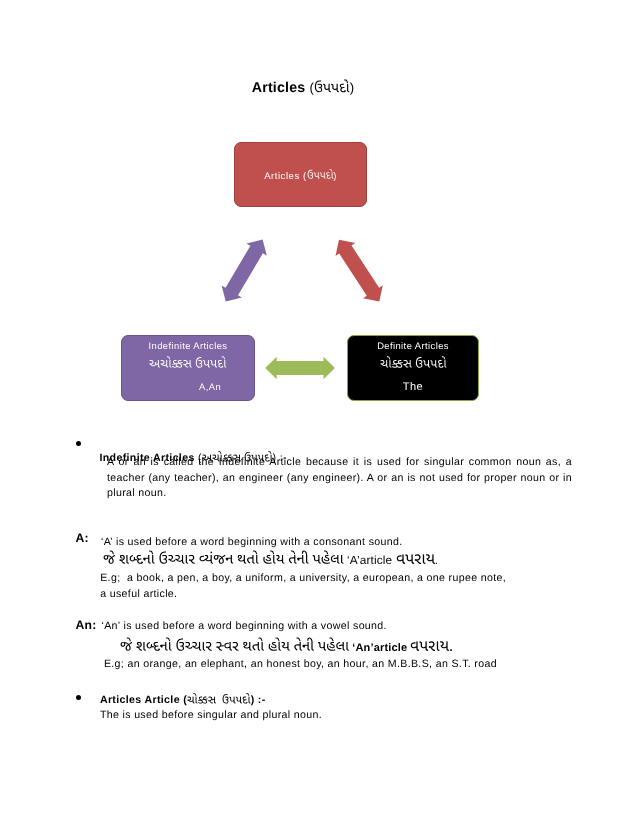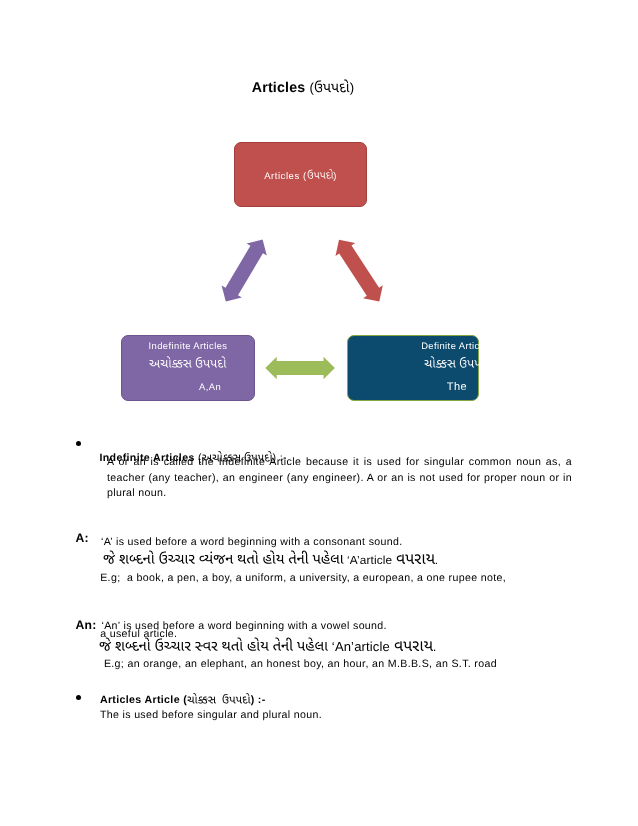--- a/index.html
+++ b/index.html
@@ -93,21 +93,21 @@
             <use href="#g7" x="2700"></use>
             <use href="#g0" x="3671"></use>
             <use href="#g1" x="4300"></use>
             <use href="#g1" x="4868"></use>
             <use href="#g2" x="5440"></use>
             <use href="#g3" x="5910"></use>
           </g>
         </svg></div>
       <div class="ln" style="top:45px;font-size:9.4px;letter-spacing:0.45px;padding-left:22px;">A,An</div>
     </div>
-<div class="node" style="left:347px;top:335px;width:132px;height:66px;background:#0c4a6e;border:0.7px solid #86a844;padding-left:44px;">
+<div class="node" style="left:347px;top:335px;width:132px;height:66px;background:#000000;border:0.7px solid #86a844;">
       <div class="ln" style="top:4px;font-size:9.4px;letter-spacing:0.42px;">Definite Articles</div>
       <div class="ln" style="top:19px;"><svg class="gs" width="66.72" height="12.60" viewBox="0 -1000 5295 1000" style="">
           <g transform="scale(1,-1)" fill="#ffffff">
             <use href="#g5" x="0"></use>
             <use href="#g3" x="660"></use>
             <use href="#g6" x="930"></use>
             <use href="#g7" x="1820"></use>
             <use href="#g0" x="2791"></use>
             <use href="#g1" x="3420"></use>
             <use href="#g1" x="3988"></use>
@@ -172,24 +172,24 @@
         </svg><span> ‘A’article </span><svg class="gs" width="39.18" height="15.90" viewBox="0 -1000 2464 1000" style="">
           <g transform="scale(1,-1)" fill="#000">
             <use href="#g24" x="0"></use>
             <use href="#g1" x="580"></use>
             <use href="#g15" x="1148"></use>
             <use href="#g14" x="1600"></use>
             <use href="#g21" x="1870"></use>
           </g>
         </svg><span>.</span></div>
 <div class="blk bodytxt" style="left:100.2px;top:572px;">E.g;  a book, a pen, a boy, a uniform, a university, a european, a one rupee note,</div>
-      <div class="blk bodytxt" style="left:100.2px;top:588px;margin-top:40px;">a useful article.</div>
+      <div class="blk bodytxt" style="left:100.2px;top:588px;">a useful article.</div>
 <div class="blk lbl" style="left:75.5px;top:618px;">An:</div>
       <div class="blk bodytxt" style="left:101.5px;top:620px;">‘An’ is used before a word beginning with a vowel sound.</div>
-      <div class="blk" style="left:99px;top:635px;font-size:13px;letter-spacing:0.15px;"><svg class="gs" width="229.11" height="14.70" viewBox="0 -1000 15586 1000" style="">
+      <div class="blk" style="left:120px;top:635px;font-size:11px;letter-spacing:0.15px;font-weight:bold;"><svg class="gs" width="229.11" height="14.70" viewBox="0 -1000 15586 1000" style="">
           <g transform="scale(1,-1)" fill="#000">
             <use href="#g8" x="0"></use>
             <use href="#g9" x="840"></use>
             <use href="#g10" x="1080"></use>
             <use href="#g11" x="1760"></use>
             <use href="#g12" x="2700"></use>
             <use href="#g3" x="3250"></use>
             <use href="#g0" x="3780"></use>
             <use href="#g13" x="4410"></use>
             <use href="#g5" x="4879"></use>

